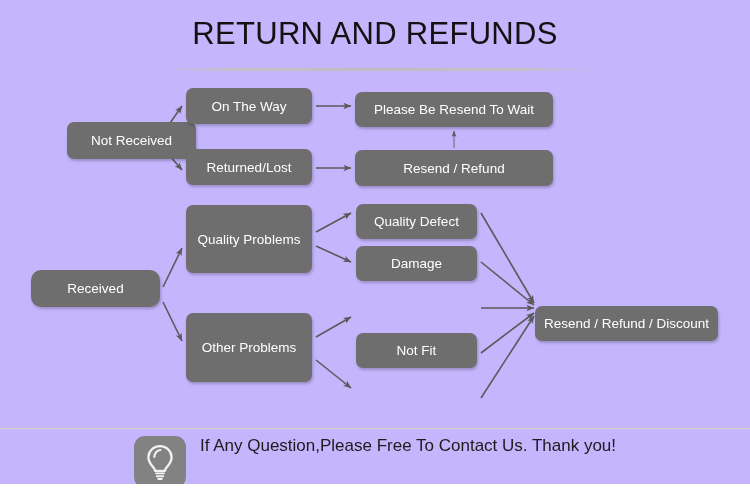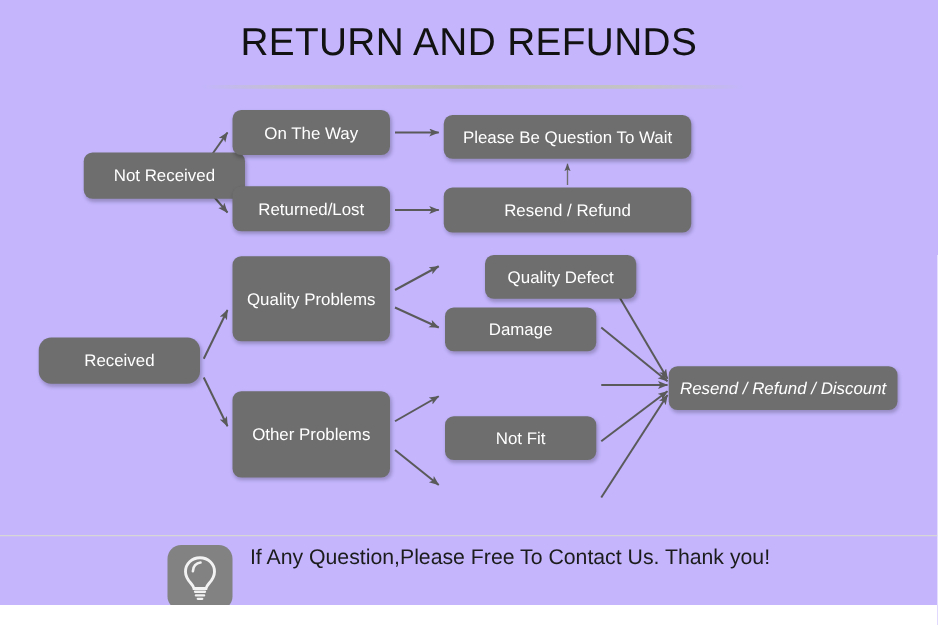--- a/index.html
+++ b/index.html
@@ -159,39 +159,39 @@
       <line x1="454" y1="148" x2="454" y2="131" marker-end="url(#ah-sm)"></line>
     </g>
   </svg>
 
   <div class="node" style="left:31px;  top:122px; width:129px; height:37px;margin-left:36px;">Not Received</div>
 
   <div class="node" style="left:186px; top:88px;  width:126px; height:36px;">On The Way</div>
 
   <div class="node" style="left:186px; top:149px; width:126px; height:36px;">Returned/Lost</div>
 
-  <div class="node" style="left:355px; top:92px;  width:198px; height:35px;">Please Be Question To Wait</div>
+  <div class="node" style="left:355px; top:92px;  width:198px; height:35px;">Please Be Resend To Wait</div>
 
   <div class="node" style="left:355px; top:150px; width:198px; height:36px;">Resend / Refund</div>
 
   <div class="node" style="left:31px;  top:270px; width:129px; height:37px;border-radius:10px;">Received</div>
 
   <div class="node" style="left:186px; top:205px; width:126px; height:68px;">Quality Problems</div>
 
   <div class="node" style="left:186px; top:313px; width:126px; height:69px;text-align:center;">Other Problems</div>
 
-  <div class="node" style="left:356px; top:204px; width:121px; height:35px;margin-left:32px;">Quality Defect</div>
+  <div class="node" style="left:356px; top:204px; width:121px; height:35px;">Quality Defect</div>
 
   <div class="node" style="left:356px; top:246px; width:121px; height:35px;">Damage</div>
 
 
   <div class="node" style="left:356px; top:333px; width:121px; height:35px;">Not Fit</div>
 
 
-  <div class="node" style="left:535px; top:293px; width:183px; height:35px;font-style:italic;">Resend / Refund / Discount</div>
+  <div class="node" style="left:535px; top:306px; width:183px; height:35px;">Resend / Refund / Discount</div>
 
   <div id="footer-rule"></div>
 
   <div id="footer">
     <div id="bulb-badge">
       <svg width="34" height="38" viewBox="0 0 34 38" xmlns="http://www.w3.org/2000/svg">
         <path d="M17 3.2 C10.4 3.2 5.4 8.2 5.4 14.3 C5.4 18.6 7.6 21.2 9.7 23.6
                  C11 25.1 11.9 26.3 12.2 27.8 L21.8 27.8 C22.1 26.3 23 25.1 24.3 23.6
                  C26.4 21.2 28.6 18.6 28.6 14.3 C28.6 8.2 23.6 3.2 17 3.2 Z" fill="none" stroke="#f2f2f2" stroke-width="2.3"></path>
         <path d="M11.3 14.0 C11.3 10.2 14.0 7.3 17.4 7.0" fill="none" stroke="#f2f2f2" stroke-width="2.1" stroke-linecap="round"></path>

